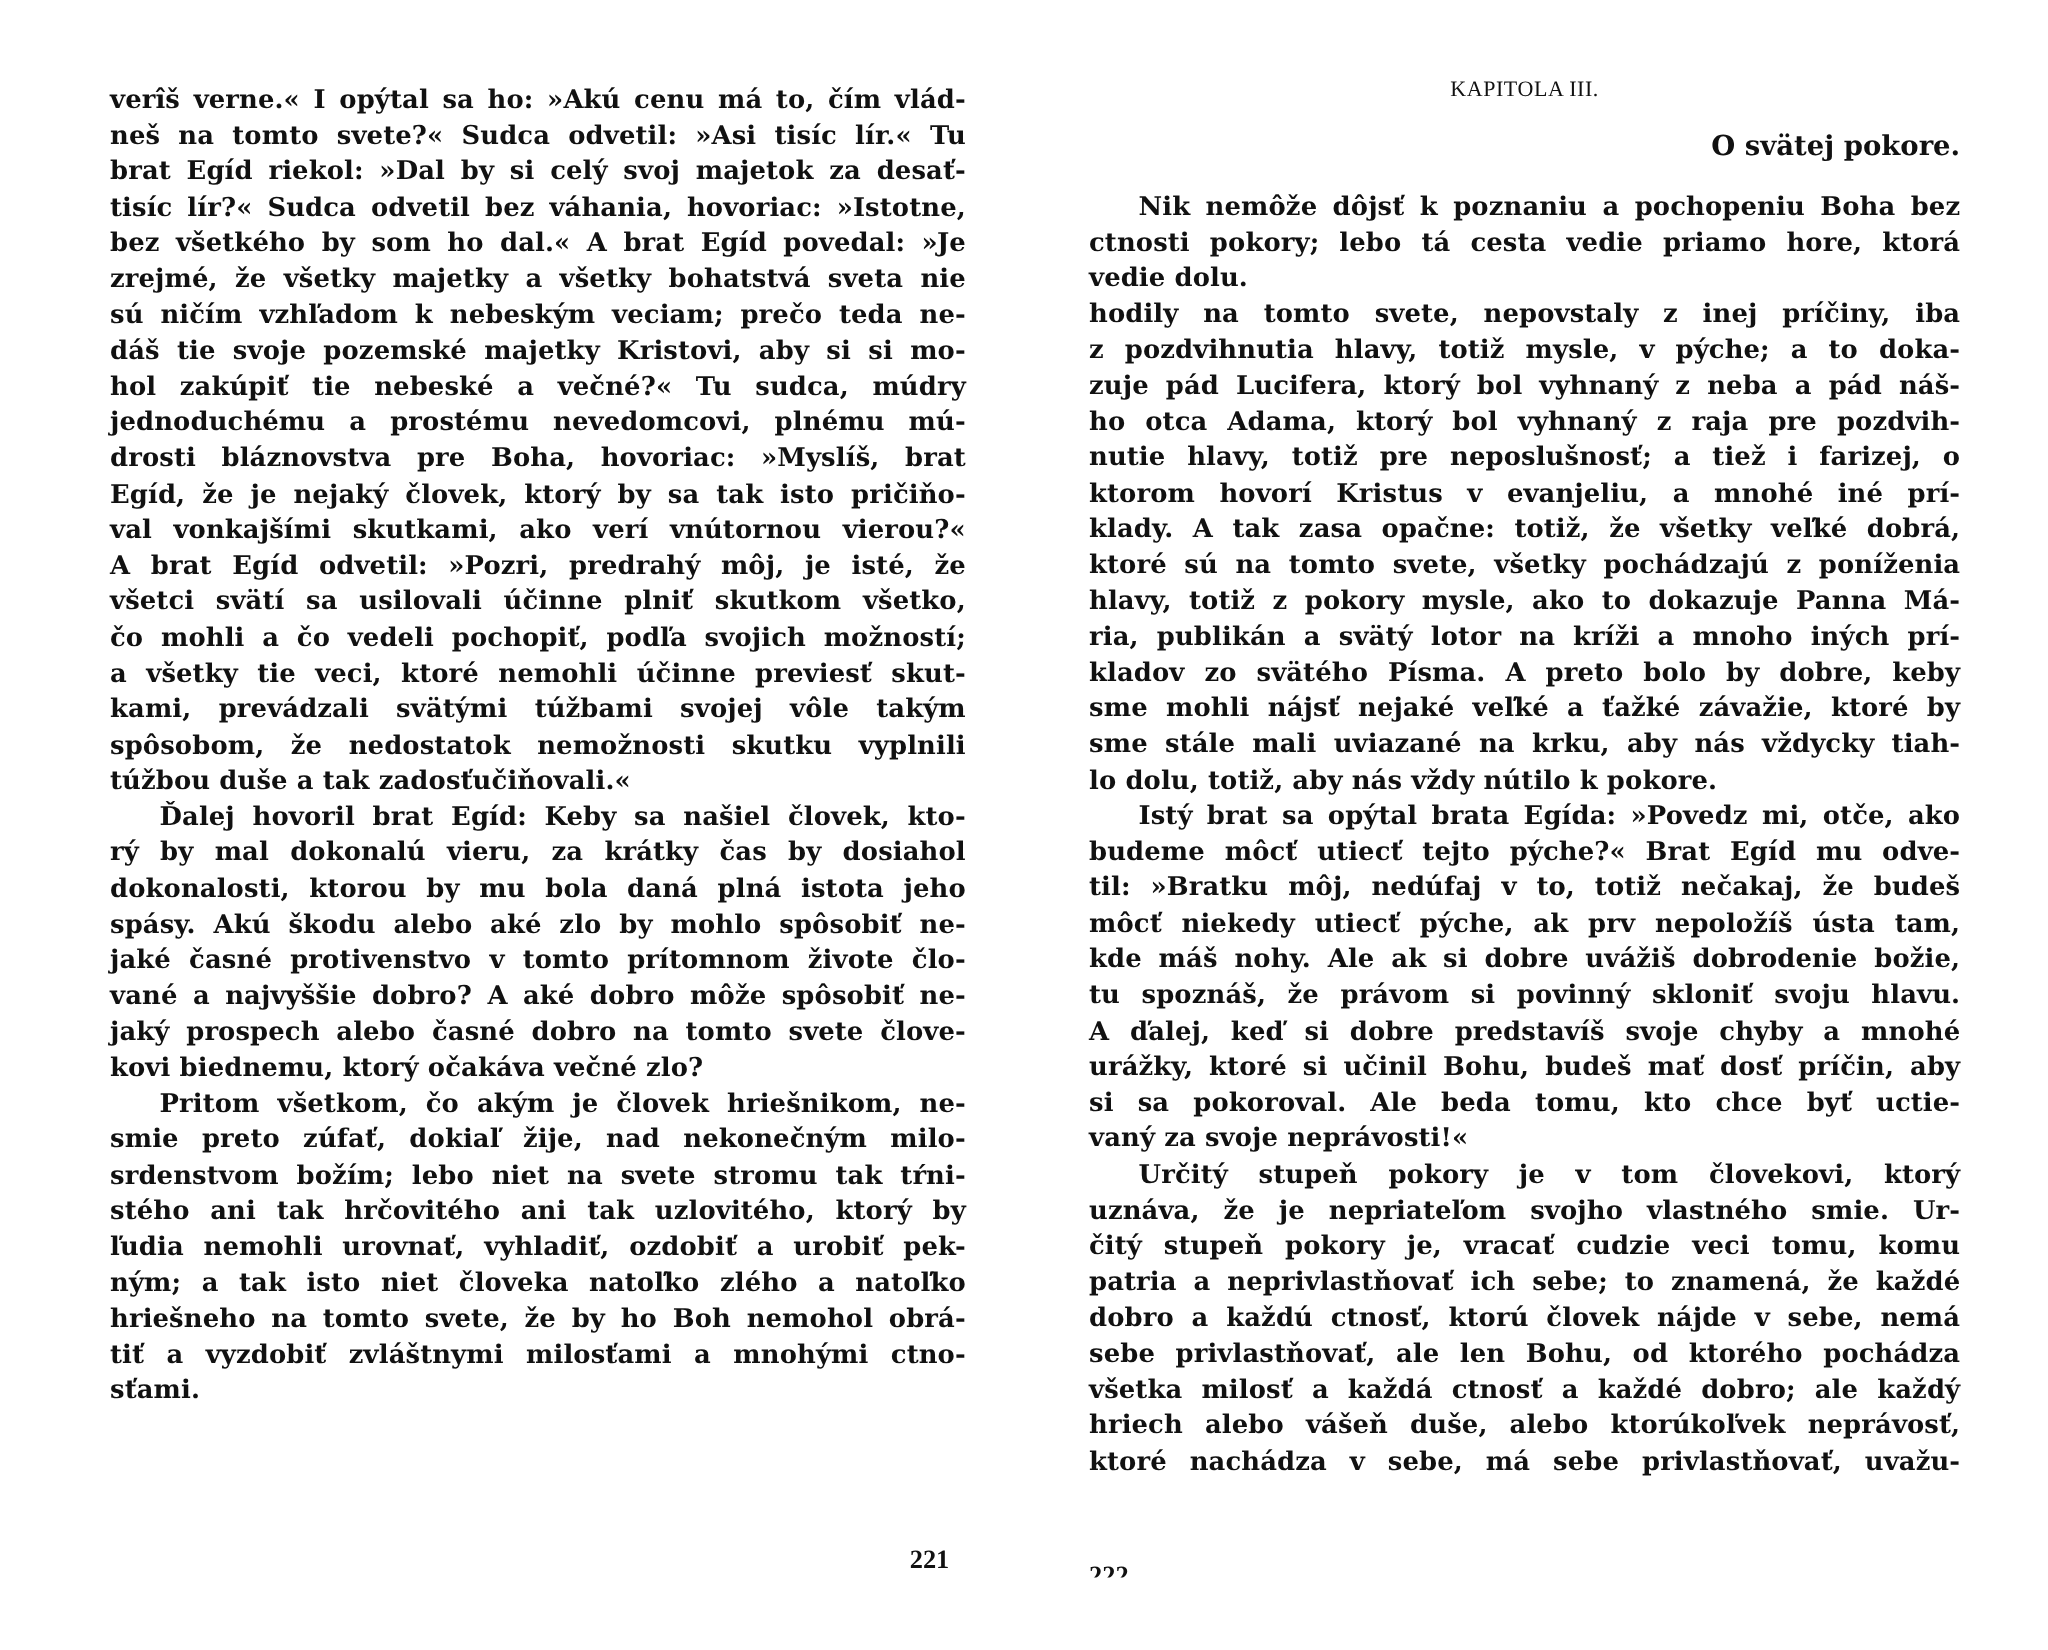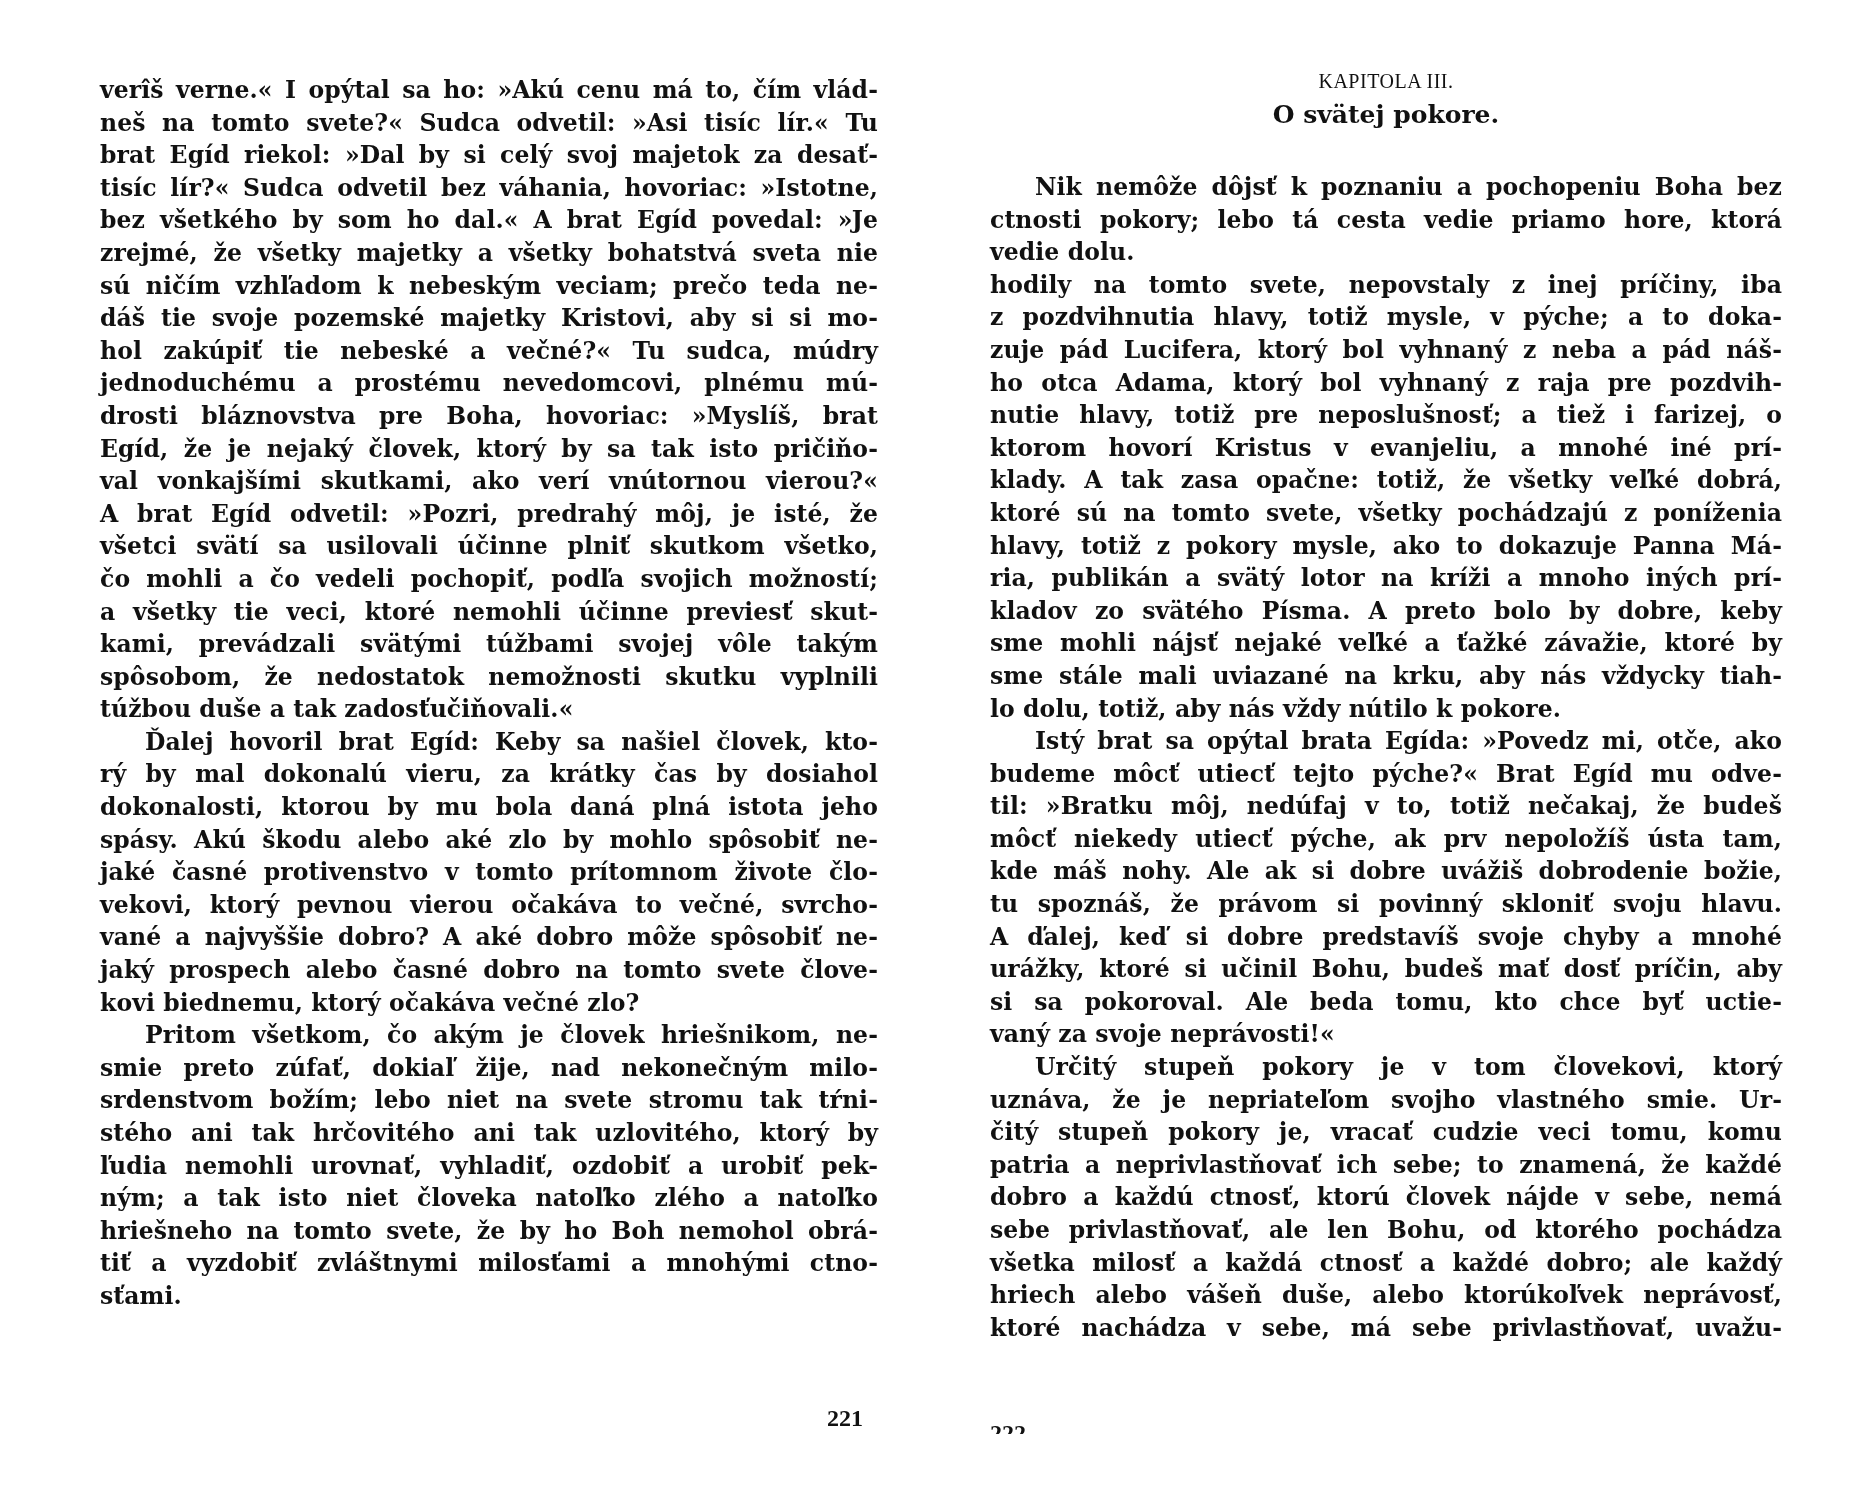--- a/index.html
+++ b/index.html
@@ -25,21 +25,21 @@
   .line.last { text-align-last: left; }
   .line.indent { padding-left: 45px; }
   .col-left { position: absolute; top: 74px; left: 0; width: 778px; }
   .col-right { position: absolute; top: 171px; left: 0; width: 792px; }
   .chapter-label {
     position: absolute; top: 70px; left: 0; width: 792px; text-align: center;
     font-family: "Liberation Serif", serif; font-size: 20px; font-weight: normal;
     letter-spacing: 0.5px;
   }
   .chapter-title {
-    position: absolute; top: 100px; left: 0; width: 792px; text-align: center;
+    position: absolute; top: 118px; left: 0; width: 792px; text-align: right;
     font-size: 25px; font-weight: bold;
   }
   .page-number {
     position: absolute; font-family: "Liberation Serif", serif; font-weight: bold;
     font-size: 24px;
   }
   .pn-left { top: 1405px; left: 727px; font-family: Liberation Serif, serif; }
   .pn-right { top: 1420px; left: 0; height: 14px; overflow: hidden; line-height: 26px; }
 </style>
 </head>
@@ -65,21 +65,20 @@
       <span class="line">čo mohli a čo vedeli pochopiť, podľa svojich možností;</span>
       <span class="line">a všetky tie veci, ktoré nemohli účinne previesť skut-</span>
       <span class="line">kami, prevádzali svätými túžbami svojej vôle takým</span>
       <span class="line">spôsobom, že nedostatok nemožnosti skutku vyplnili</span>
       <span class="line last">túžbou duše a tak zadosťučiňovali.«</span>
       <span class="line indent">Ďalej hovoril brat Egíd: Keby sa našiel človek, kto-</span>
       <span class="line">rý by mal dokonalú vieru, za krátky čas by dosiahol</span>
       <span class="line">dokonalosti, ktorou by mu bola daná plná istota jeho</span>
       <span class="line">spásy. Akú škodu alebo aké zlo by mohlo spôsobiť ne-</span>
       <span class="line">jaké časné protivenstvo v tomto prítomnom živote člo-</span>
-      <span class="line">vekovi, ktorý pevnou vierou očakáva to večné, svrcho-</span>
       <span class="line">vané a najvyššie dobro? A aké dobro môže spôsobiť ne-</span>
       <span class="line">jaký prospech alebo časné dobro na tomto svete člove-</span>
       <span class="line last">kovi biednemu, ktorý očakáva večné zlo?</span>
       <span class="line indent">Pritom všetkom, čo akým je človek hriešnikom, ne-</span>
       <span class="line">smie preto zúfať, dokiaľ žije, nad nekonečným milo-</span>
       <span class="line">srdenstvom božím; lebo niet na svete stromu tak tŕni-</span>
       <span class="line">stého ani tak hrčovitého ani tak uzlovitého, ktorý by</span>
       <span class="line">ľudia nemohli urovnať, vyhladiť, ozdobiť a urobiť pek-</span>
       <span class="line">ným; a tak isto niet človeka natoľko zlého a natoľko</span>
       <span class="line">hriešneho na tomto svete, že by ho Boh nemohol obrá-</span>

